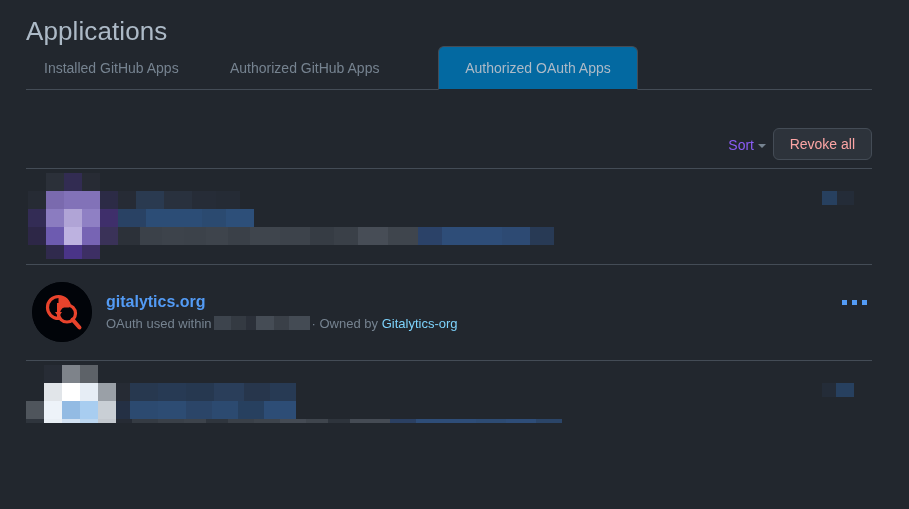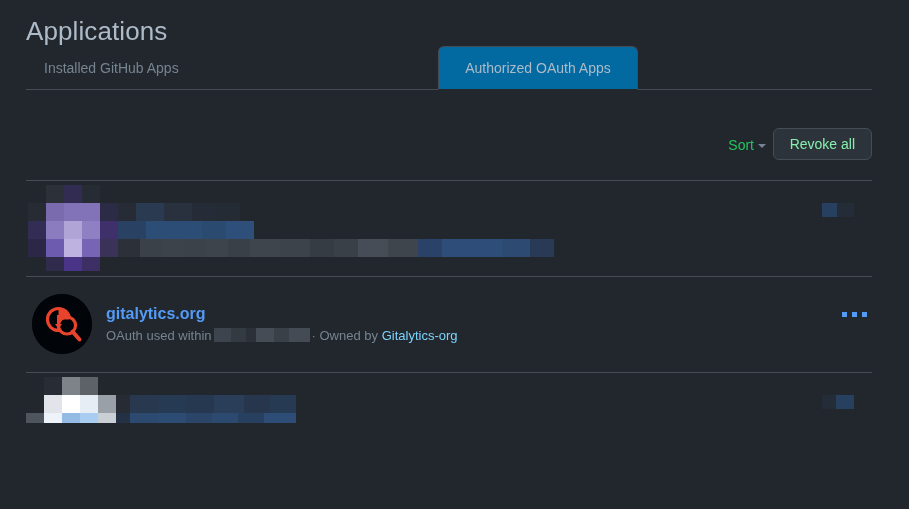--- a/index.html
+++ b/index.html
@@ -102,21 +102,21 @@
     background: #4a525c;
     vertical-align: -2px;
     margin: 0 1px;
     border-radius: 1px;
   }
   .sort-btn {
     position: absolute;
     right: 106px;
     top: 5px;
     font-size: 14px;
-    color: #22c55e;
+    color: #8b5cf6;
     line-height: 24px;
     cursor: pointer;
     white-space: nowrap;
   }
   .caret {
     display: inline-block;
     width: 0; height: 0;
     border-left: 4px solid transparent;
     border-right: 4px solid transparent;
     border-top: 4px solid #768390;
@@ -124,34 +124,34 @@
     margin-left: 4px;
   }
   .revoke-btn {
     position: absolute;
     right: 0;
     top: 0;
     height: 32px;
     line-height: 30px;
     padding: 0 16px;
     font-size: 14px;
-    color: #86efac;
+    color: #fca5a5;
     background: #2d333b;
     border: 1px solid #444c56;
     border-radius: 6px;
     cursor: pointer;
     box-sizing: border-box;
     white-space: nowrap;
   }
 
   
   .app-list {
     position: absolute;
     left: 26px;
-    top: 180px;
+    top: 168px;
     width: 846px;
   }
   .divider {
     height: 1px;
     background: #444c56;
     width: 100%;
   }
   .app-row {
     position: relative;
     height: 95px;
@@ -254,20 +254,21 @@
 </head>
 <body>
 
 <div class="page">
 
   <div class="page-title">Applications</div>
 
   <div class="tabs">
     <div class="tabs-underline"></div>
     <div class="tab" id="tab0">Installed GitHub Apps</div>
+    <div class="tab" id="tab1">Authorized GitHub Apps</div>
     <div class="tab active" id="tab2">Authorized OAuth Apps</div>
   </div>
 
   <div class="granted-row">
     <div class="sort-btn">
       <span>Sort</span><span class="caret"></span>
     </div>
     <div class="revoke-btn">Revoke all</div>
   </div>
 

